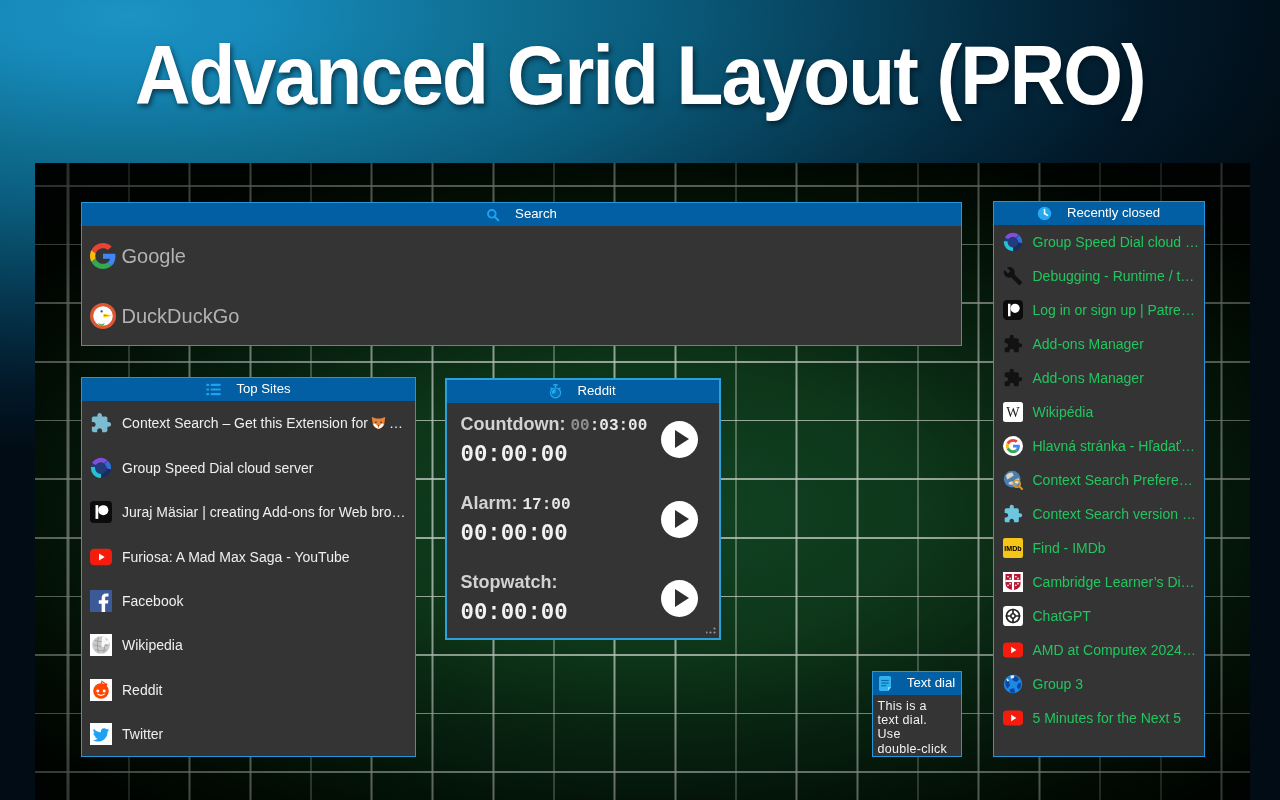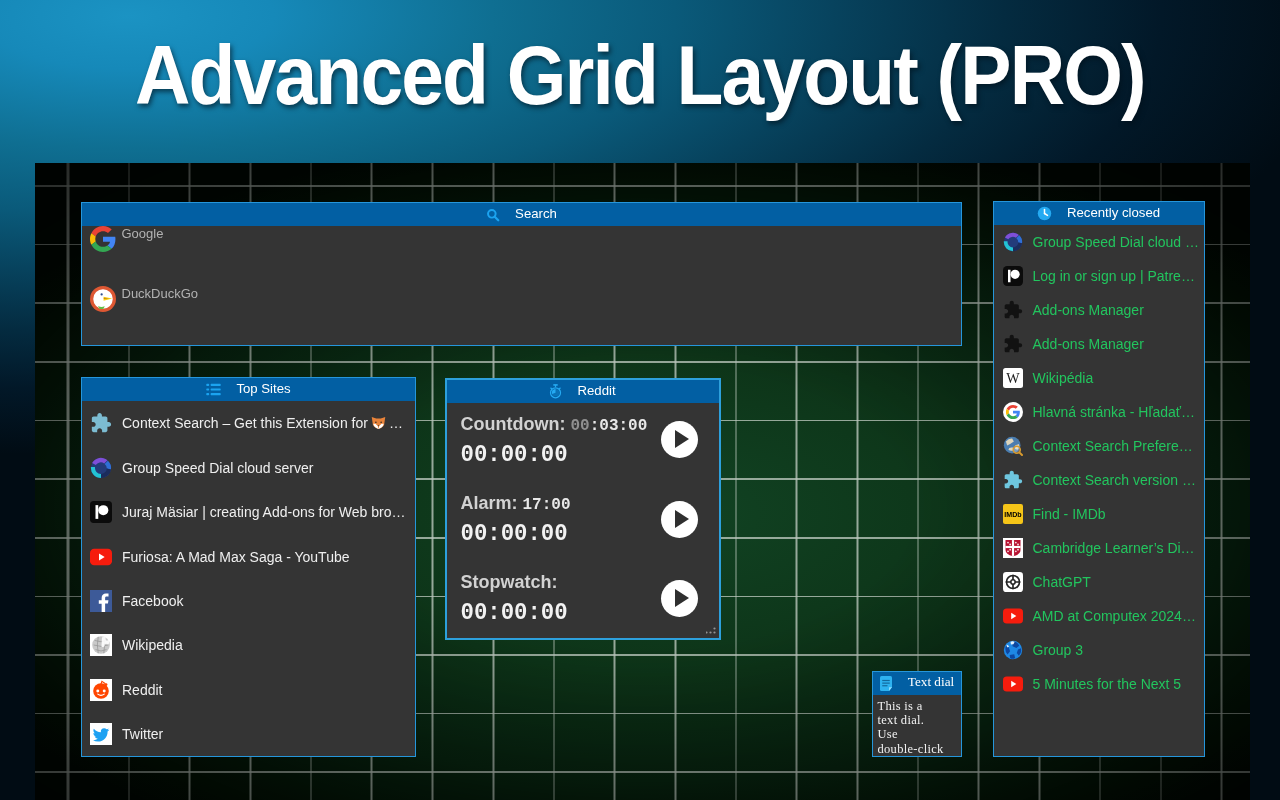--- a/index.html
+++ b/index.html
@@ -20,39 +20,39 @@
       radial-gradient(66% 60% at 52% 55%, #114323 0%, #0d3418 42%, #072510 70%, #021304 92%, #010a03 100%);
     background-position: 0 0, 0 22px, 32.5px 0, 0 0;
   }
   .panel{position:absolute;border:1.5px solid #2596db;background:#343434;box-sizing:border-box;}
   .phead{height:23px;background:#025fa3;display:flex;align-items:center;justify-content:center;
     color:#fff;font-size:13.2px;gap:15px;}
   .phead svg{display:block;}
   .phead span{position:relative;top:-1px;}
   
   #search{left:81px;top:202px;width:881px;height:144px;}
-  .srow{height:60px;display:flex;padding-left:7.5px;color:#b2b2b2;font-size:13px;}
+  .srow{height:60px;display:flex;align-items:center;padding-left:7.5px;color:#b2b2b2;font-size:20px;}
   .srow .ic{width:26px;height:26px;margin-right:6px;flex:none;}
   
   #topsites{left:81px;top:377px;width:335px;height:380px;}
   .trow{height:44.45px;display:flex;align-items:center;padding-left:8px;color:#efefef;font-size:14px;white-space:nowrap;overflow:hidden;}
   .trow .ic{width:22px;height:22px;margin-right:10px;flex:none;}
   
   #timer{left:444.5px;top:377.5px;width:276px;height:262px;border:2px solid #2da0dc;}
   .timrow{height:79.4px;position:relative;font-weight:bold;}
   .timlab{position:absolute;left:14px;top:11px;font-size:18px;color:#d2d2d2;white-space:nowrap;}
   .timlab .mono{font-family:"Liberation Mono",monospace;font-size:16px;color:#e8e8e8;}
   .timlab .dim{color:#8f8f8f;}
   .timbig{position:absolute;left:14px;top:38px;font-family:"Liberation Mono",monospace;
     font-size:22.3px;color:#f2f2f2;transform:scaleY(1.05);transform-origin:0 0;}
   .play{position:absolute;right:21px;top:50%;margin-top:-21px;width:37px;height:37px;border-radius:50%;background:#fff;}
   .play:after{content:"";position:absolute;left:14px;top:9px;
     border-left:14px solid #2f2f2f;border-top:9.5px solid transparent;border-bottom:9.5px solid transparent;}
   
-  #textdial{left:871.5px;top:670.5px;width:90px;height:86px;font-family:Liberation Serif, serif;}
+  #textdial{left:871.5px;top:670.5px;width:90px;height:86px;}
   #textdial .body{padding:4.5px 0 0 5px;color:#f2f2f2;font-size:12.5px;line-height:14.2px;letter-spacing:0.3px;}
   
   #recent{left:992.5px;top:201px;width:212px;height:556px;overflow:hidden;}
   .rrow{height:34px;display:flex;align-items:center;padding-left:9px;color:#22c55e;font-size:14px;white-space:nowrap;overflow:hidden;}
   .rrow .ic{width:20px;height:20px;margin-right:10px;flex:none;}
   .grip{position:absolute;right:3px;bottom:3px;width:10px;height:8px;opacity:.75;}
 </style>
 </head>
 <body>
 <div id="title">Advanced Grid Layout (PRO)</div>
@@ -222,20 +222,23 @@
     <span>Recently closed</span>
   </div>
   <div class="rrow"><svg class="ic" viewBox="0 0 24 24">
         <circle cx="12" cy="12" r="11" fill="#233b7a"></circle>
         <path d="M12 23 A11 11 0 0 1 1 11 L5.5 11 A6.5 6.5 0 0 0 12 18.5 Z" fill="#23c3d4"></path>
         <path d="M2.3 6.5 A11 11 0 0 1 19 3.5 L15.5 7 A6.5 6.5 0 0 0 6.3 8.8 Z" fill="#7e4fd8"></path>
         <path d="M19.5 4 A11 11 0 0 1 22.9 13.5 L18.4 12.5 A6.5 6.5 0 0 0 16 7.5 Z" fill="#2f6fd6"></path>
         <path d="M12 23 A11 11 0 0 0 22.9 13.5 L18.4 12.5 A6.5 6.5 0 0 1 12 18.5 Z" fill="#1b2c5c"></path>
       </svg>Group Speed Dial cloud …</div>
   <div class="rrow"><svg class="ic" viewBox="0 0 24 24">
+        <path fill="#111" d="M22.7 19l-9.1-9.1c.9-2.3.4-5-1.5-6.9-2-2-5-2.4-7.4-1.3L9 6 6 9 1.6 4.7C.4 7.1.9 10.1 2.9 12.1c1.9 1.9 4.6 2.4 6.9 1.5l9.1 9.1c.4.4 1 .4 1.4 0l2.3-2.3c.5-.4.5-1.1.1-1.4z"></path>
+      </svg>Debugging - Runtime / t…</div>
+  <div class="rrow"><svg class="ic" viewBox="0 0 24 24">
         <rect width="24" height="24" rx="5" fill="#0b0b0b"></rect>
         <circle cx="14.5" cy="10" r="5.5" fill="#fff"></circle>
         <rect x="6" y="4.5" width="3" height="15" fill="#fff"></rect>
       </svg>Log in or sign up | Patre…</div>
   <div class="rrow"><svg class="ic" viewBox="0 0 24 24">
         <path fill="#121212" d="M20.5 11H19V7c0-1.1-.9-2-2-2h-4V3.5C13 2.12 11.88 1 10.5 1S8 2.12 8 3.5V5H4c-1.1 0-1.99.9-1.99 2v3.8H3.5c1.49 0 2.7 1.21 2.7 2.7s-1.21 2.7-2.7 2.7H2V20c0 1.1.9 2 2 2h3.8v-1.5c0-1.49 1.21-2.7 2.7-2.7 1.49 0 2.7 1.21 2.7 2.7V22H17c1.1 0 2-.9 2-2v-4h1.5c1.38 0 2.5-1.12 2.5-2.5S21.88 11 20.5 11z"></path>
       </svg>Add-ons Manager</div>
   <div class="rrow"><svg class="ic" viewBox="0 0 24 24">
         <path fill="#121212" d="M20.5 11H19V7c0-1.1-.9-2-2-2h-4V3.5C13 2.12 11.88 1 10.5 1S8 2.12 8 3.5V5H4c-1.1 0-1.99.9-1.99 2v3.8H3.5c1.49 0 2.7 1.21 2.7 2.7s-1.21 2.7-2.7 2.7H2V20c0 1.1.9 2 2 2h3.8v-1.5c0-1.49 1.21-2.7 2.7-2.7 1.49 0 2.7 1.21 2.7 2.7V22H17c1.1 0 2-.9 2-2v-4h1.5c1.38 0 2.5-1.12 2.5-2.5S21.88 11 20.5 11z"></path>
       </svg>Add-ons Manager</div>

